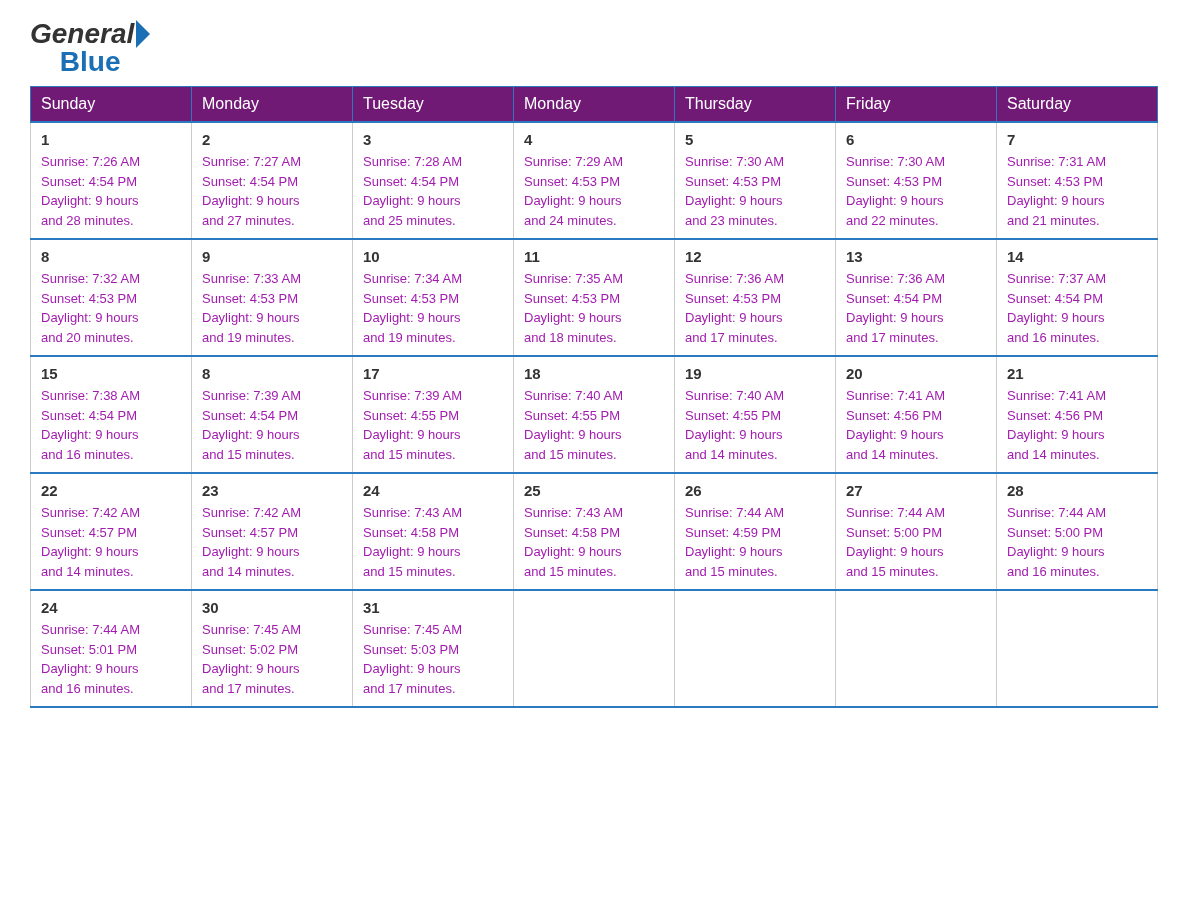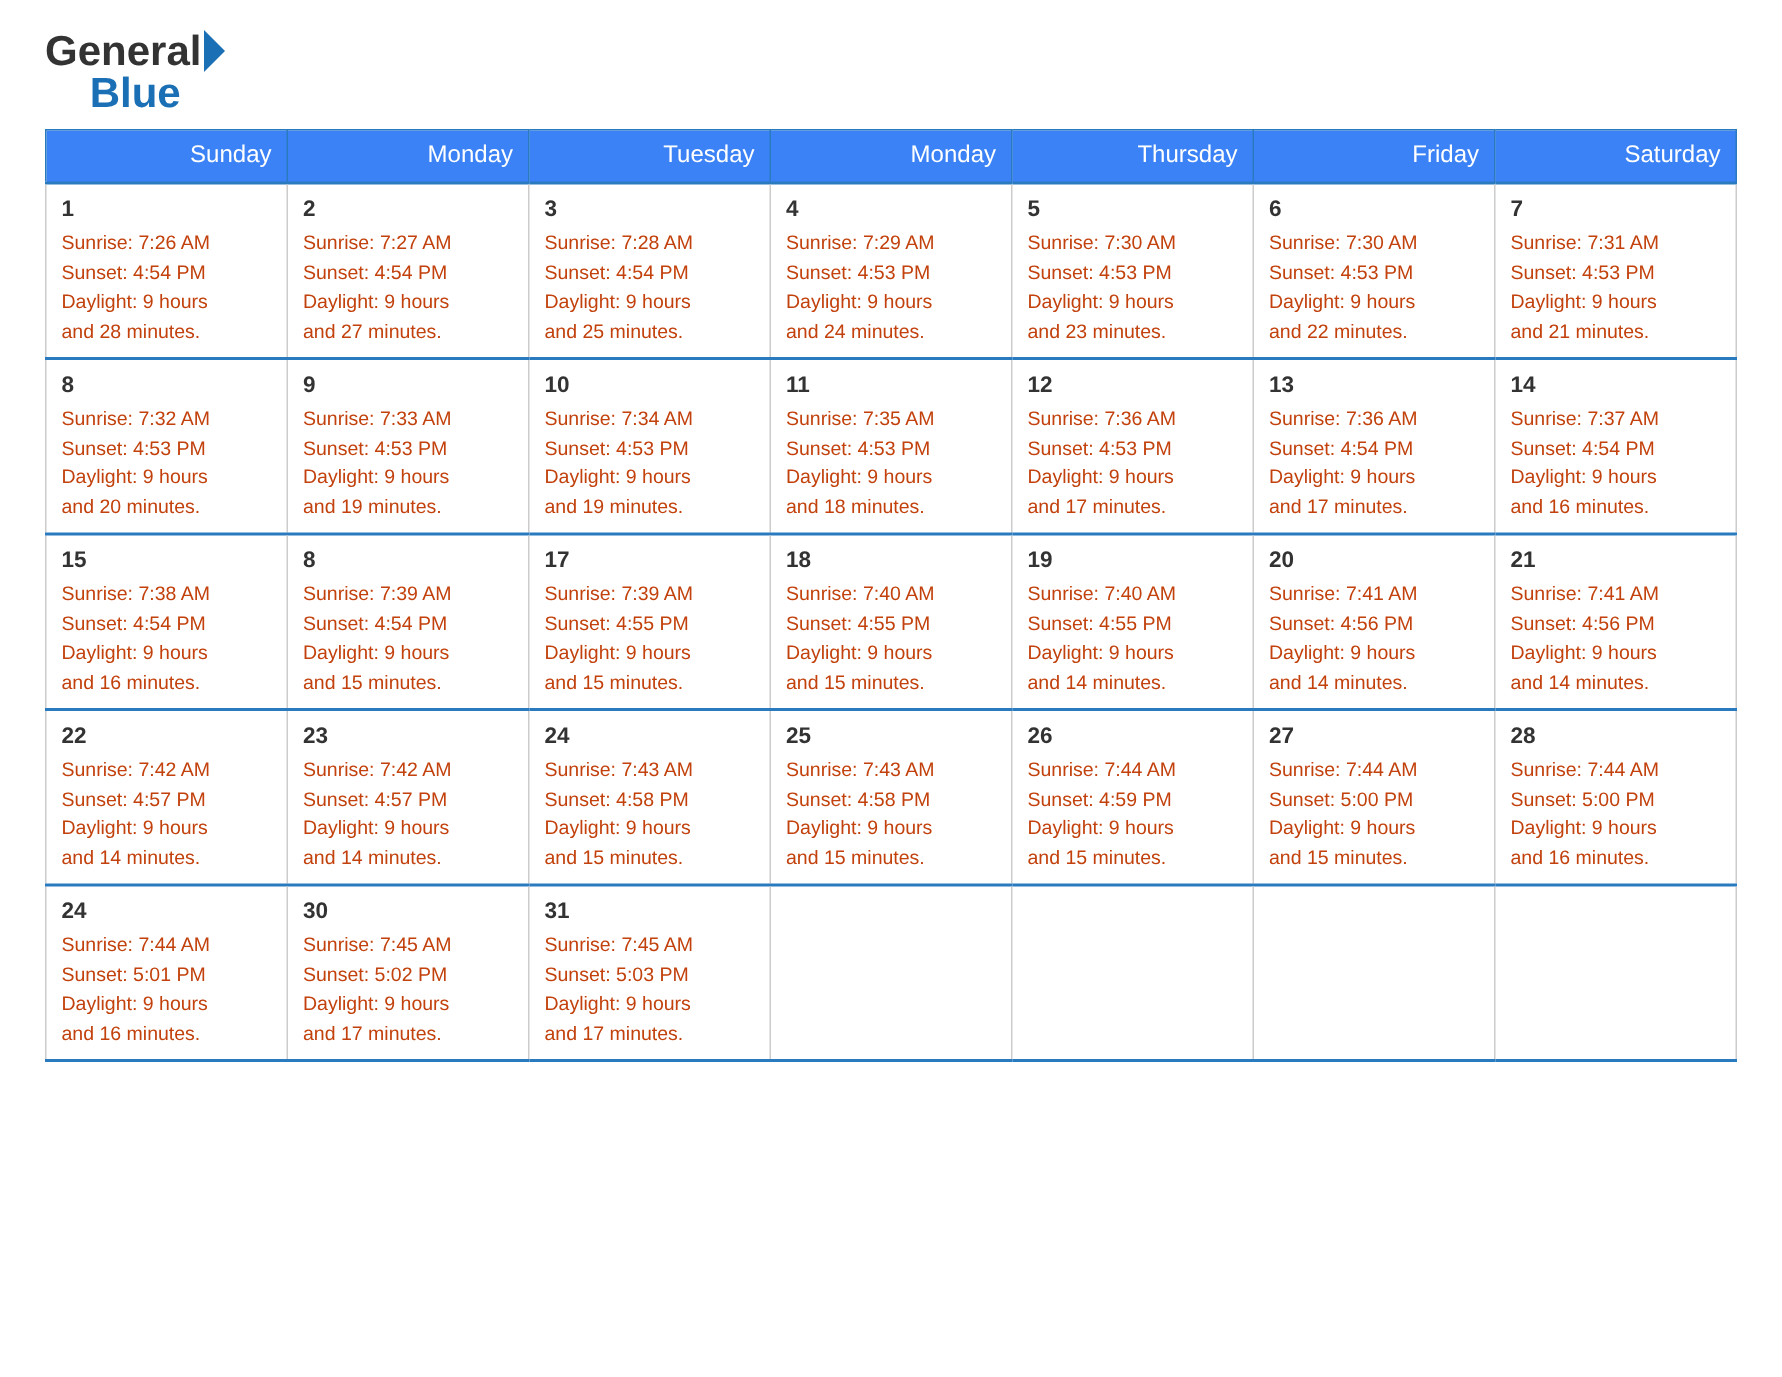--- a/index.html
+++ b/index.html
@@ -14,20 +14,21 @@
       display: flex;
       align-items: flex-start;
       justify-content: space-between;
       margin-bottom: 10px;
     }
     .logo-text {
       font-size: 28px;
       font-weight: bold;
       color: #333;
       line-height: 1;
+      font-style: italic;
     }
     .logo-triangle {
       width: 0;
       height: 0;
       border-left: 14px solid #1a6fb5;
       border-top: 14px solid transparent;
       border-bottom: 14px solid transparent;
       display: inline-block;
       margin-left: 2px;
       vertical-align: middle;
@@ -60,26 +61,26 @@
       font-size: 22px;
       color: #555;
       margin-top: 4px;
     }
     .calendar {
       width: 100%;
       border-collapse: collapse;
       margin-top: 10px;
     }
     .calendar th {
-      background-color: #3b82f6;
+      background-color: #701a75;
       color: #fff;
       font-size: 16px;
       font-weight: normal;
       padding: 8px 10px;
-      text-align: right;
+      text-align: left;
       border: 1px solid #2a7abf;
     }
     .calendar td {
       vertical-align: top;
       padding: 8px 10px;
       border: 1px solid #ccc;
       width: calc(100% / 7);
       font-size: 13px;
       color: #333;
       min-height: 100px;
@@ -92,21 +93,21 @@
     }
     .day-number {
       font-size: 15px;
       font-weight: bold;
       margin-bottom: 4px;
       display: block;
     }
     .day-info {
       font-size: 13px;
       line-height: 1.5;
-      color: #c2410c;
+      color: #a21caf;
     }
     .empty-cell {
       background: #fff;
     }
   </style>
 </head>
 <body>
 
 <div class="header">
   <div class="logo-wrapper">

